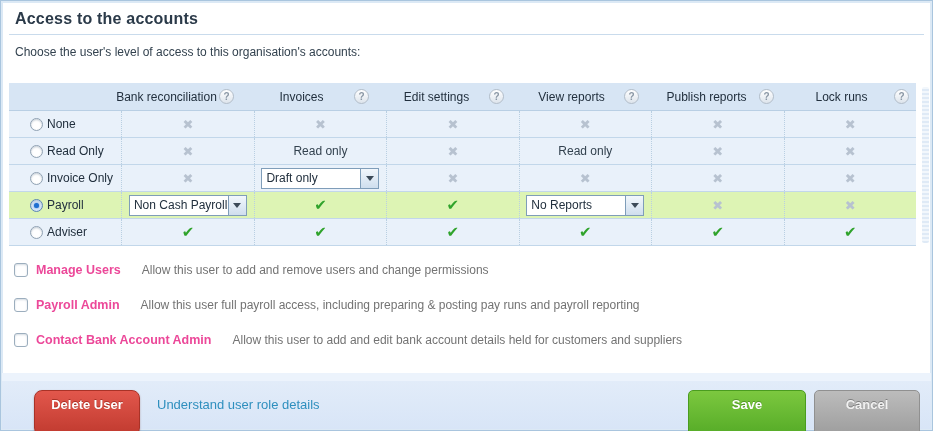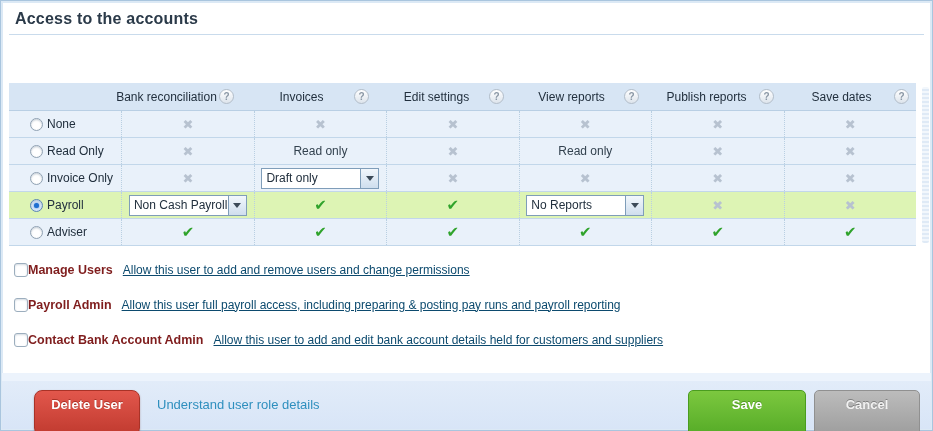--- a/index.html
+++ b/index.html
@@ -57,22 +57,22 @@
   .scroll-strip { position:absolute; right:3px; top:86px; width:7px; height:156px;
                   background:repeating-linear-gradient(0deg,#dfeaf6 0 2px,#f2f7fc 2px 4px);
                   border-radius:2px; }
 
   
   .perm-list { position:absolute; left:13px; top:258px; }
   .perm-row { display:flex; align-items:center; margin-bottom:14px; height:21px; }
   .checkbox { width:14px; height:14px; background:#ffffff; border:1px solid #9caebe;
               border-radius:3px; box-shadow:inset 0 1px 2px rgba(130,150,170,.35);
               cursor:pointer; flex:none; }
-  .perm-label { font-size:12.5px; font-weight:bold; color:#7f1d1d; margin-left:0; }
-  .perm-desc { font-size:12px; color:#0c4a6e; margin-left:10px;text-decoration:underline; }
+  .perm-label { font-size:12.5px; font-weight:bold; color:#ec4899; margin-left:8px; }
+  .perm-desc { font-size:12px; color:#737373; margin-left:21px; }
 
   
   .footer-pre { position:absolute; left:1px; right:1px; bottom:49px; height:8px; background:#ecf3fc; }
   .footer { position:absolute; left:1px; right:1px; bottom:1px; height:48px;
             background:linear-gradient(#e2ecf9,#d8e5f7); }
   .btn { position:absolute; top:9px; height:46px; border-radius:5px; font-size:13px;
          font-weight:bold; color:#ffffff; text-align:center; line-height:28px;
          cursor:pointer; border:1px solid transparent; }
   .btn-delete { left:32px; width:106px; border-radius:8px;
                 background:linear-gradient(#e2574c,#c03a2f); border-color:#a93227;
@@ -84,20 +84,21 @@
   .btn-cancel { right:11px; width:106px; background:linear-gradient(#bcbcbc,#9d9d9d);
                 border-color:#909090; color:#f2f2f2; text-shadow:0 -1px 0 rgba(90,90,90,.6); }
 </style>
 </head>
 <body>
 
 <div class="panel">
 
   <div class="page-title">Access to the accounts</div>
   <hr class="title-rule">
+  <div class="subtitle">Choose the user's level of access to this organisation's accounts:</div>
 
   <div class="access-table">
     <div class="t-head" id="table-head">
         <div class="corner"></div>
         <div class="th">
           <span class="th-label">Bank reconciliation</span>
           <span class="help-icon">?</span>
         </div>
         <div class="th">
           <span class="th-label">Invoices</span>
@@ -109,21 +110,21 @@
         </div>
         <div class="th">
           <span class="th-label">View reports</span>
           <span class="help-icon">?</span>
         </div>
         <div class="th">
           <span class="th-label">Publish reports</span>
           <span class="help-icon">?</span>
         </div>
         <div class="th">
-          <span class="th-label">Save dates</span>
+          <span class="th-label">Lock runs</span>
           <span class="help-icon">?</span>
         </div>
       </div>
     <div id="table-rows">
         <div class="t-row">
           <div class="label-cell">
             <span class="radio"></span>
             <span class="row-label">None</span>
           </div>
           <div class="cell">

